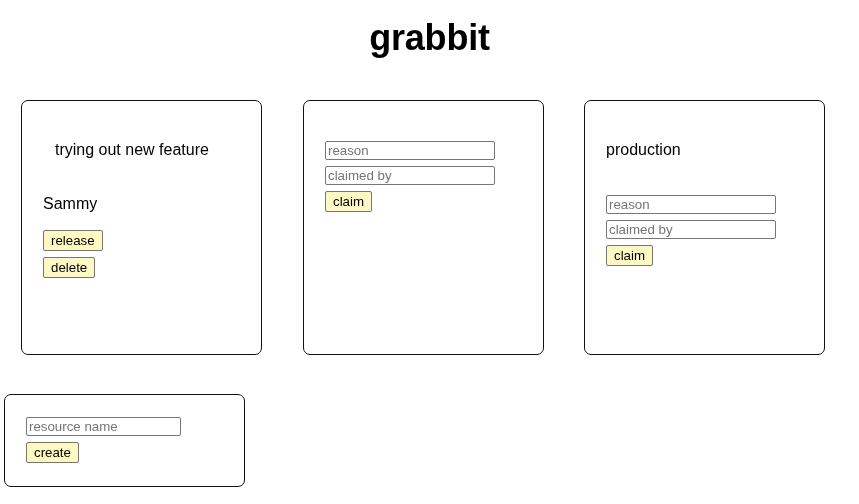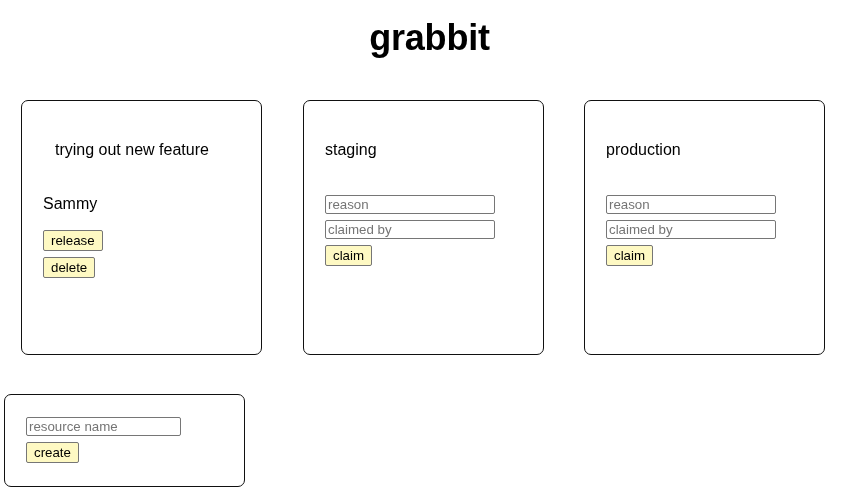--- a/index.html
+++ b/index.html
@@ -131,21 +131,20 @@
   <div class="card-inner">
     <div class="resource-reason">trying out new feature</div>
     <div class="resource-claimant">Sammy</div>
     <button class="btn btn-stack">release</button>
     <button class="btn btn-stack">delete</button>
   </div>
 </div>
 
 <div class="card resource-card col-1">
   <div class="card-inner">
-    <div class="resource-name">staging</div>
     <input class="txt txt-claim" type="text" placeholder="reason" style="">
     <input class="txt txt-claim" type="text" placeholder="claimed by" style="">
     <button class="btn">claim</button>
   </div>
 </div>
 
 <div class="card resource-card col-2">
   <div class="card-inner">
     <div class="resource-name">production</div>
     <input class="txt txt-claim" type="text" placeholder="reason" style="">

